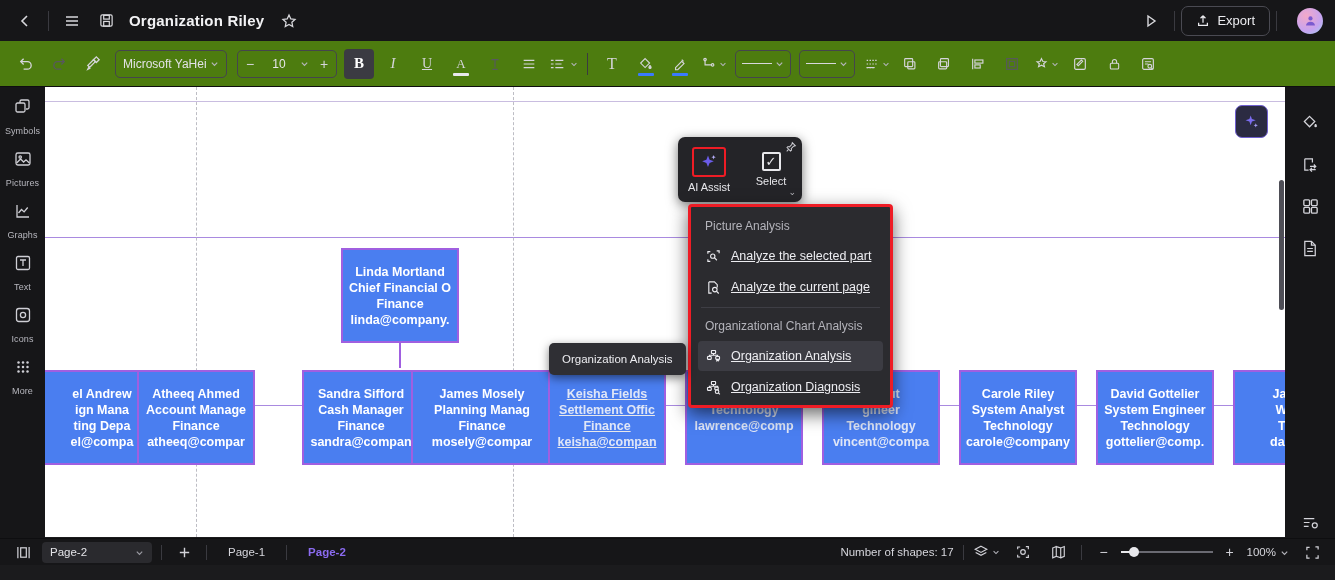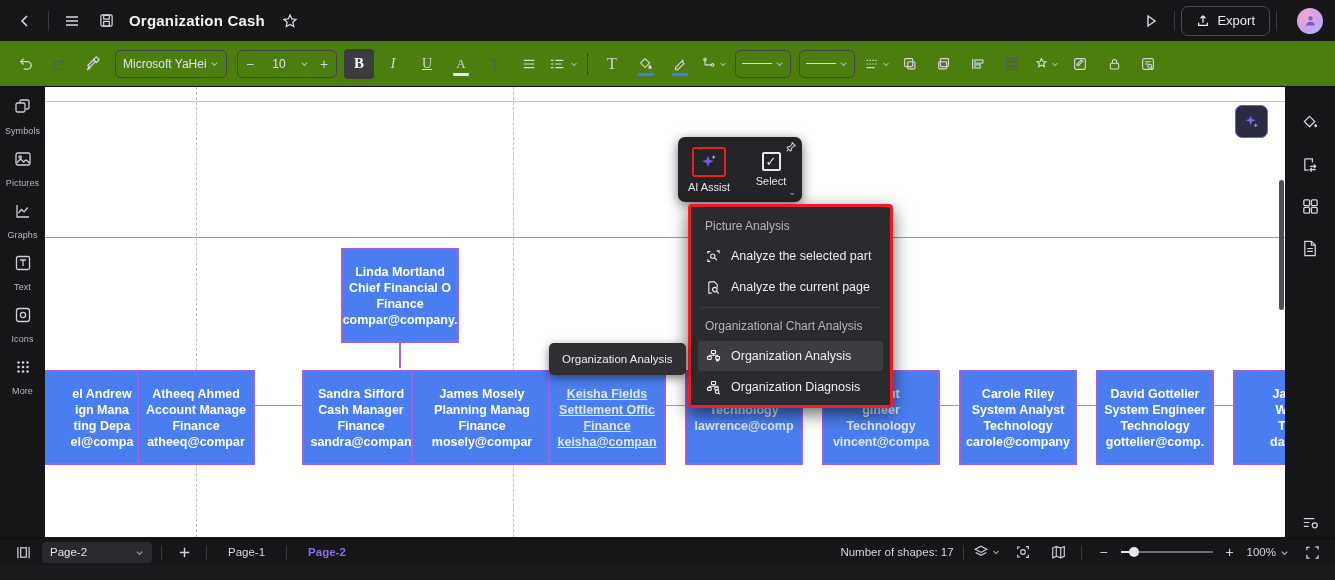--- a/index.html
+++ b/index.html
@@ -166,21 +166,21 @@
     position: absolute; left: 688px; top: 204px; width: 205px; height: 204px;
     background: #2b2b2f; border: 3px solid #ee1c25; border-radius: 4px;
     padding: 6px 0; z-index: 40; box-shadow: 0 6px 18px rgba(0,0,0,.6);
   }
   .ctx-head {
     font-size: 12px; color: #b4b4bb; padding: 6px 14px 7px 14px;
   }
   .ctx-item {
     display: flex; align-items: center; gap: 10px;
     height: 30px; margin: 1px 7px; padding: 0 8px; border-radius: 4px;
-    font-size: 12.5px; color: #ededf1; cursor: pointer;
+    font-size: 12.5px; color: #ededf1; cursor: pointer; text-decoration: underline;
   }
   .ctx-item.selected { background: #3c3c43; }
   .ctx-div { height: 1px; background: #3e3e45; margin: 5px 10px; }
 
   
   .tooltip {
     position: absolute; left: 549px; top: 343px; height: 32px;
     background: #2f2f34; border-radius: 5px; display: flex; align-items: center;
     padding: 0 13px; font-size: 11.5px; color: #ececf0; z-index: 45;
     box-shadow: 0 3px 10px rgba(0,0,0,.5);
@@ -249,21 +249,21 @@
           <path d="M2 4h12M2 8h12M2 12h12"></path>
         </svg>
     </div>
     <div class="tb-btn">
       <svg width="15" height="15" viewBox="0 0 16 16" fill="none" stroke="currentColor" stroke-width="1.3">
         <rect x="2" y="2" width="12" height="12" rx="1.5"></rect>
           <rect x="5" y="2.5" width="6" height="4"></rect>
           <rect x="5" y="9" width="6" height="5"></rect>
       </svg>
     </div>
-    <div class="doc-title">Organization Cash</div>
+    <div class="doc-title">Organization Riley</div>
     <div class="tb-btn">
       <svg width="16" height="16" viewBox="0 0 16 16" fill="none" stroke="currentColor" stroke-width="1.3">
           <path d="M8 2l1.8 3.9 4.2.5-3.1 2.9.8 4.2L8 11.5 4.3 13.5l.8-4.2L2 6.4l4.2-.5z"></path>
         </svg>
     </div>
 
     <div class="tb-right">
       <div class="tb-btn">
         <svg width="16" height="16" viewBox="0 0 16 16" fill="none" stroke="currentColor" stroke-width="1.4">
             <path d="M5 3 L12 8 L5 13 Z"></path>
@@ -534,21 +534,21 @@
       <div class="guide-v" style="left:468px;height:450px;"></div>
     </div>
 
     <div class="connector" style="left:354px;top:245px;width:2px;height:16px;"></div>
     <div class="connector" style="left:354px;top:259px;width:2px;height:22px;"></div>
 
     <div class="node" style="left:296px;top:161px;width:118px;height:95px;">
       <span class="ln">Linda Mortland</span>
       <span class="ln">Chief Financial O</span>
       <span class="ln">Finance</span>
-      <span class="ln">compar@company.</span>
+      <span class="ln">linda@company.</span>
     </div>
 
     <div class="node-selected">
       <div class="topbar-strip"></div>
     </div>
 
     <div class="node" style="left:-2px;top:283px;width:118px;height:95px;">
       <span class="ln">el Andrew</span>
       <span class="ln">ign Mana</span>
       <span class="ln">ting Depa</span>

